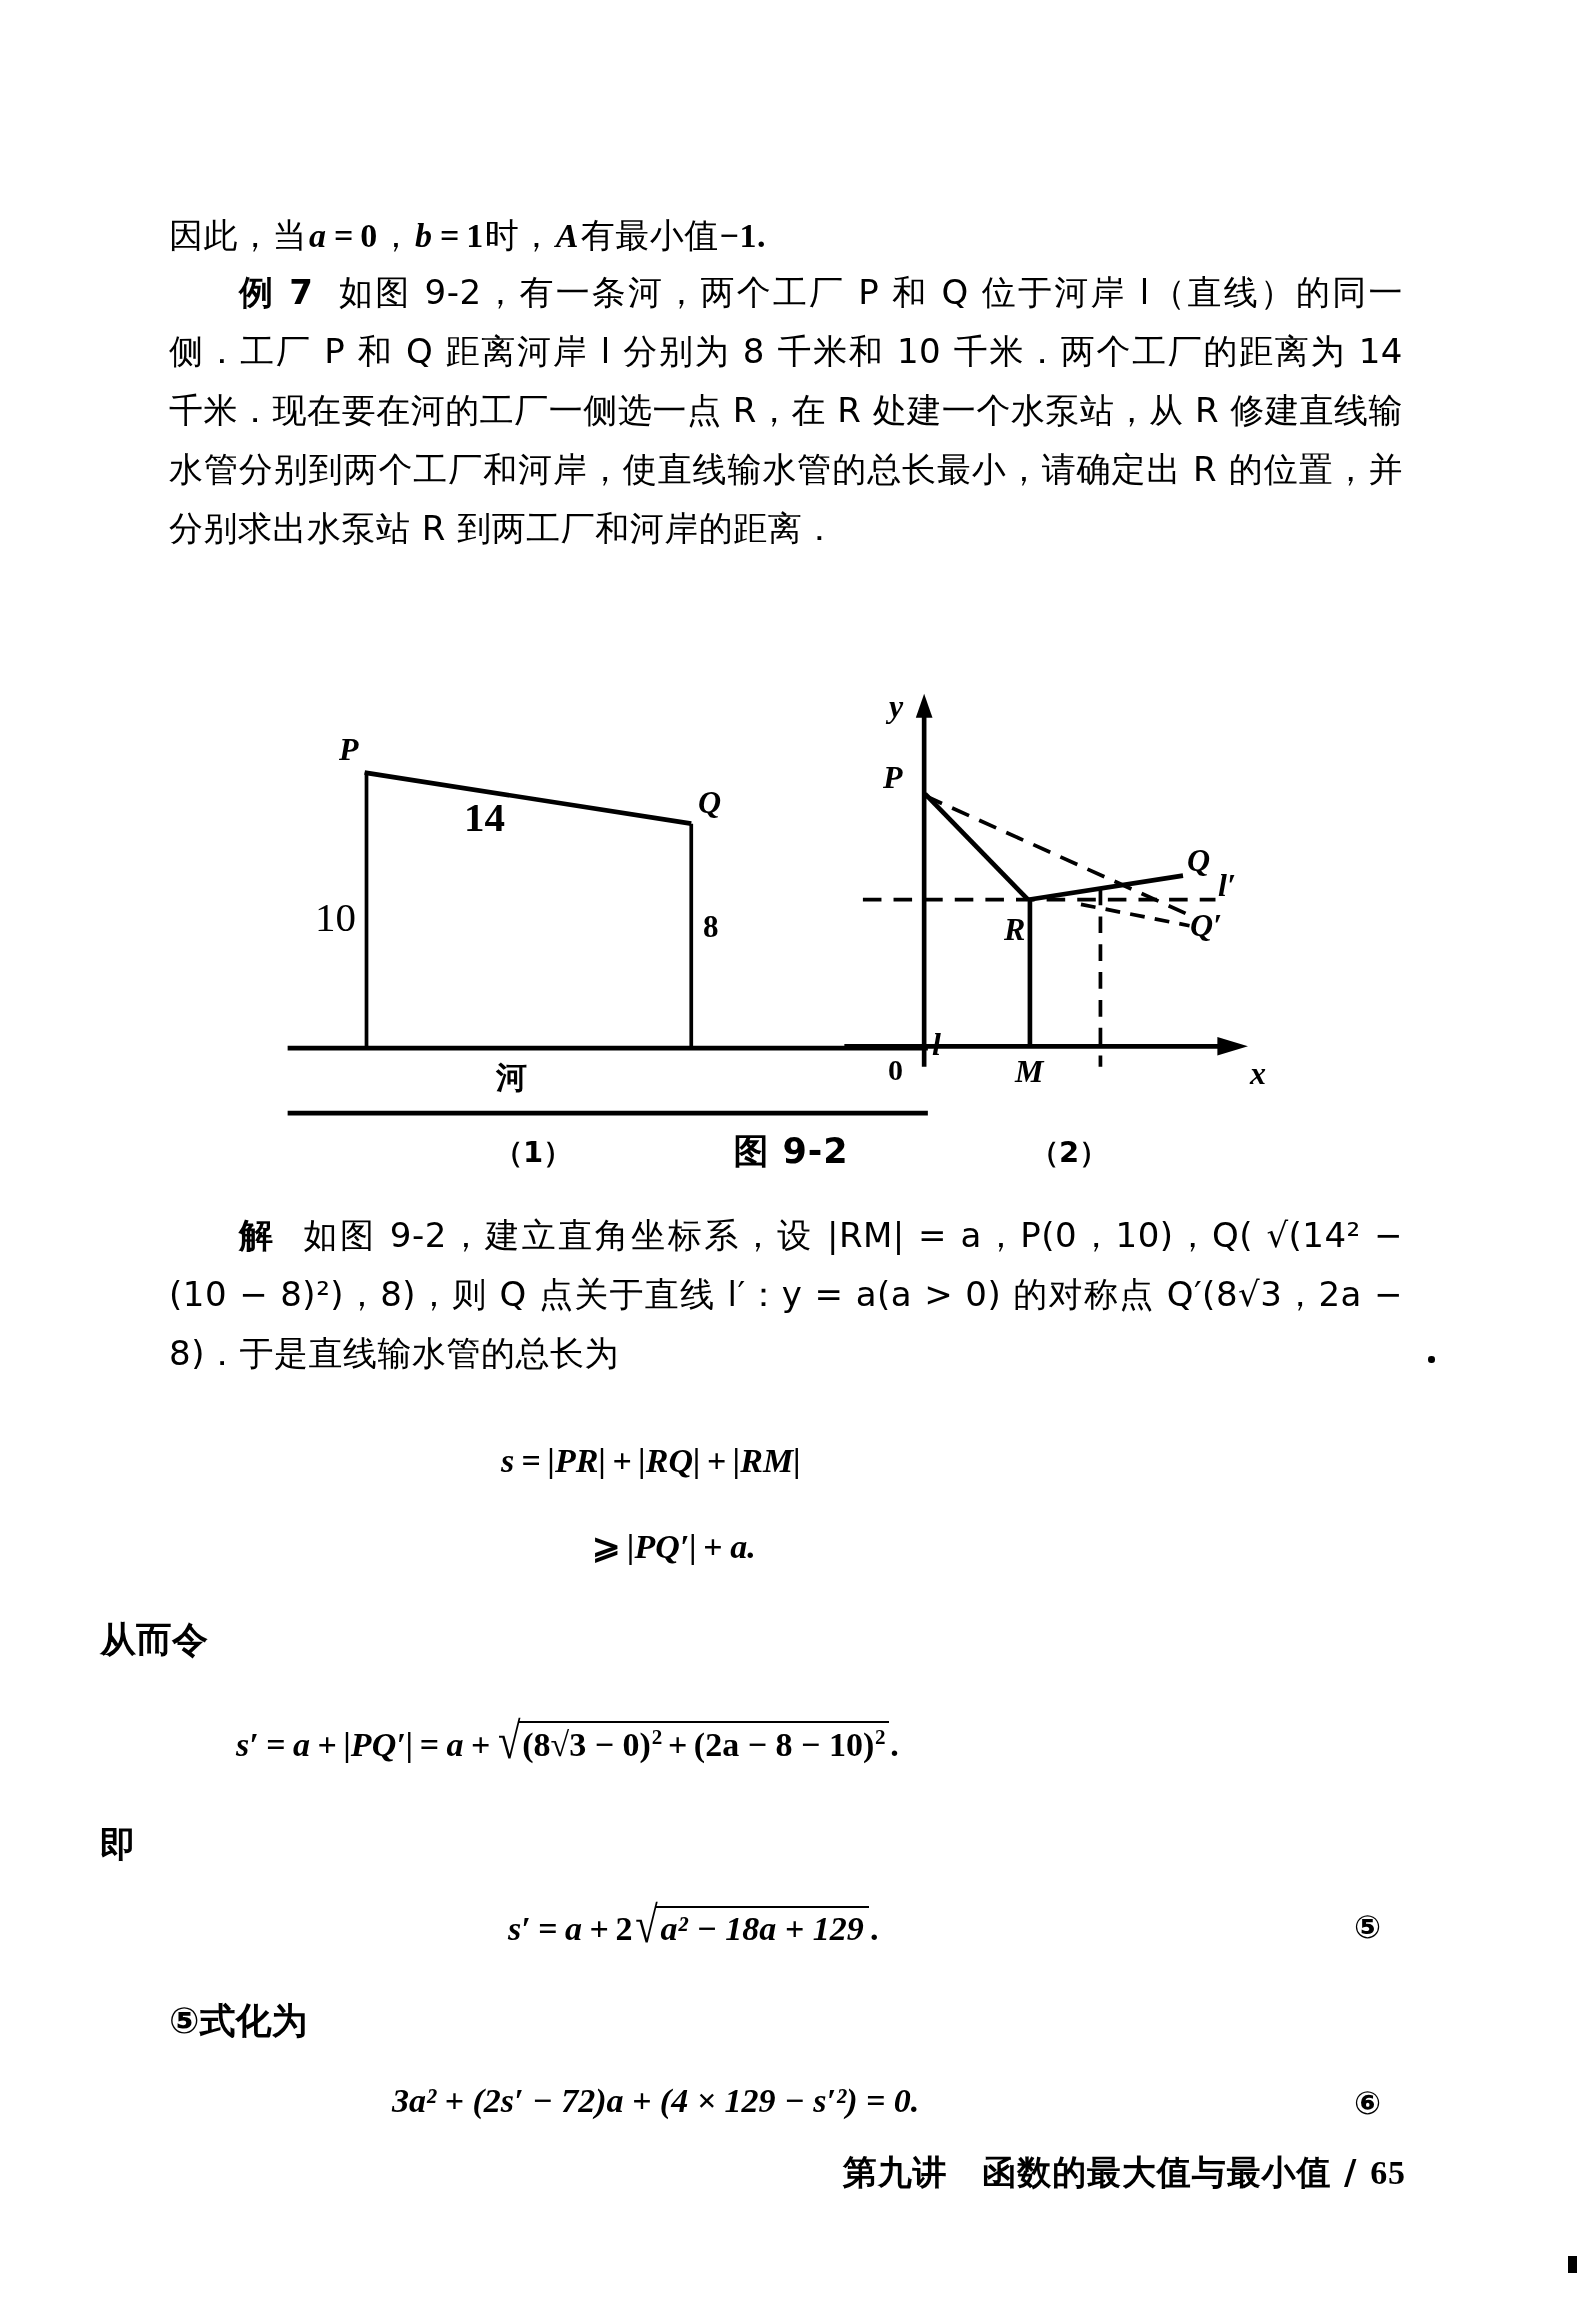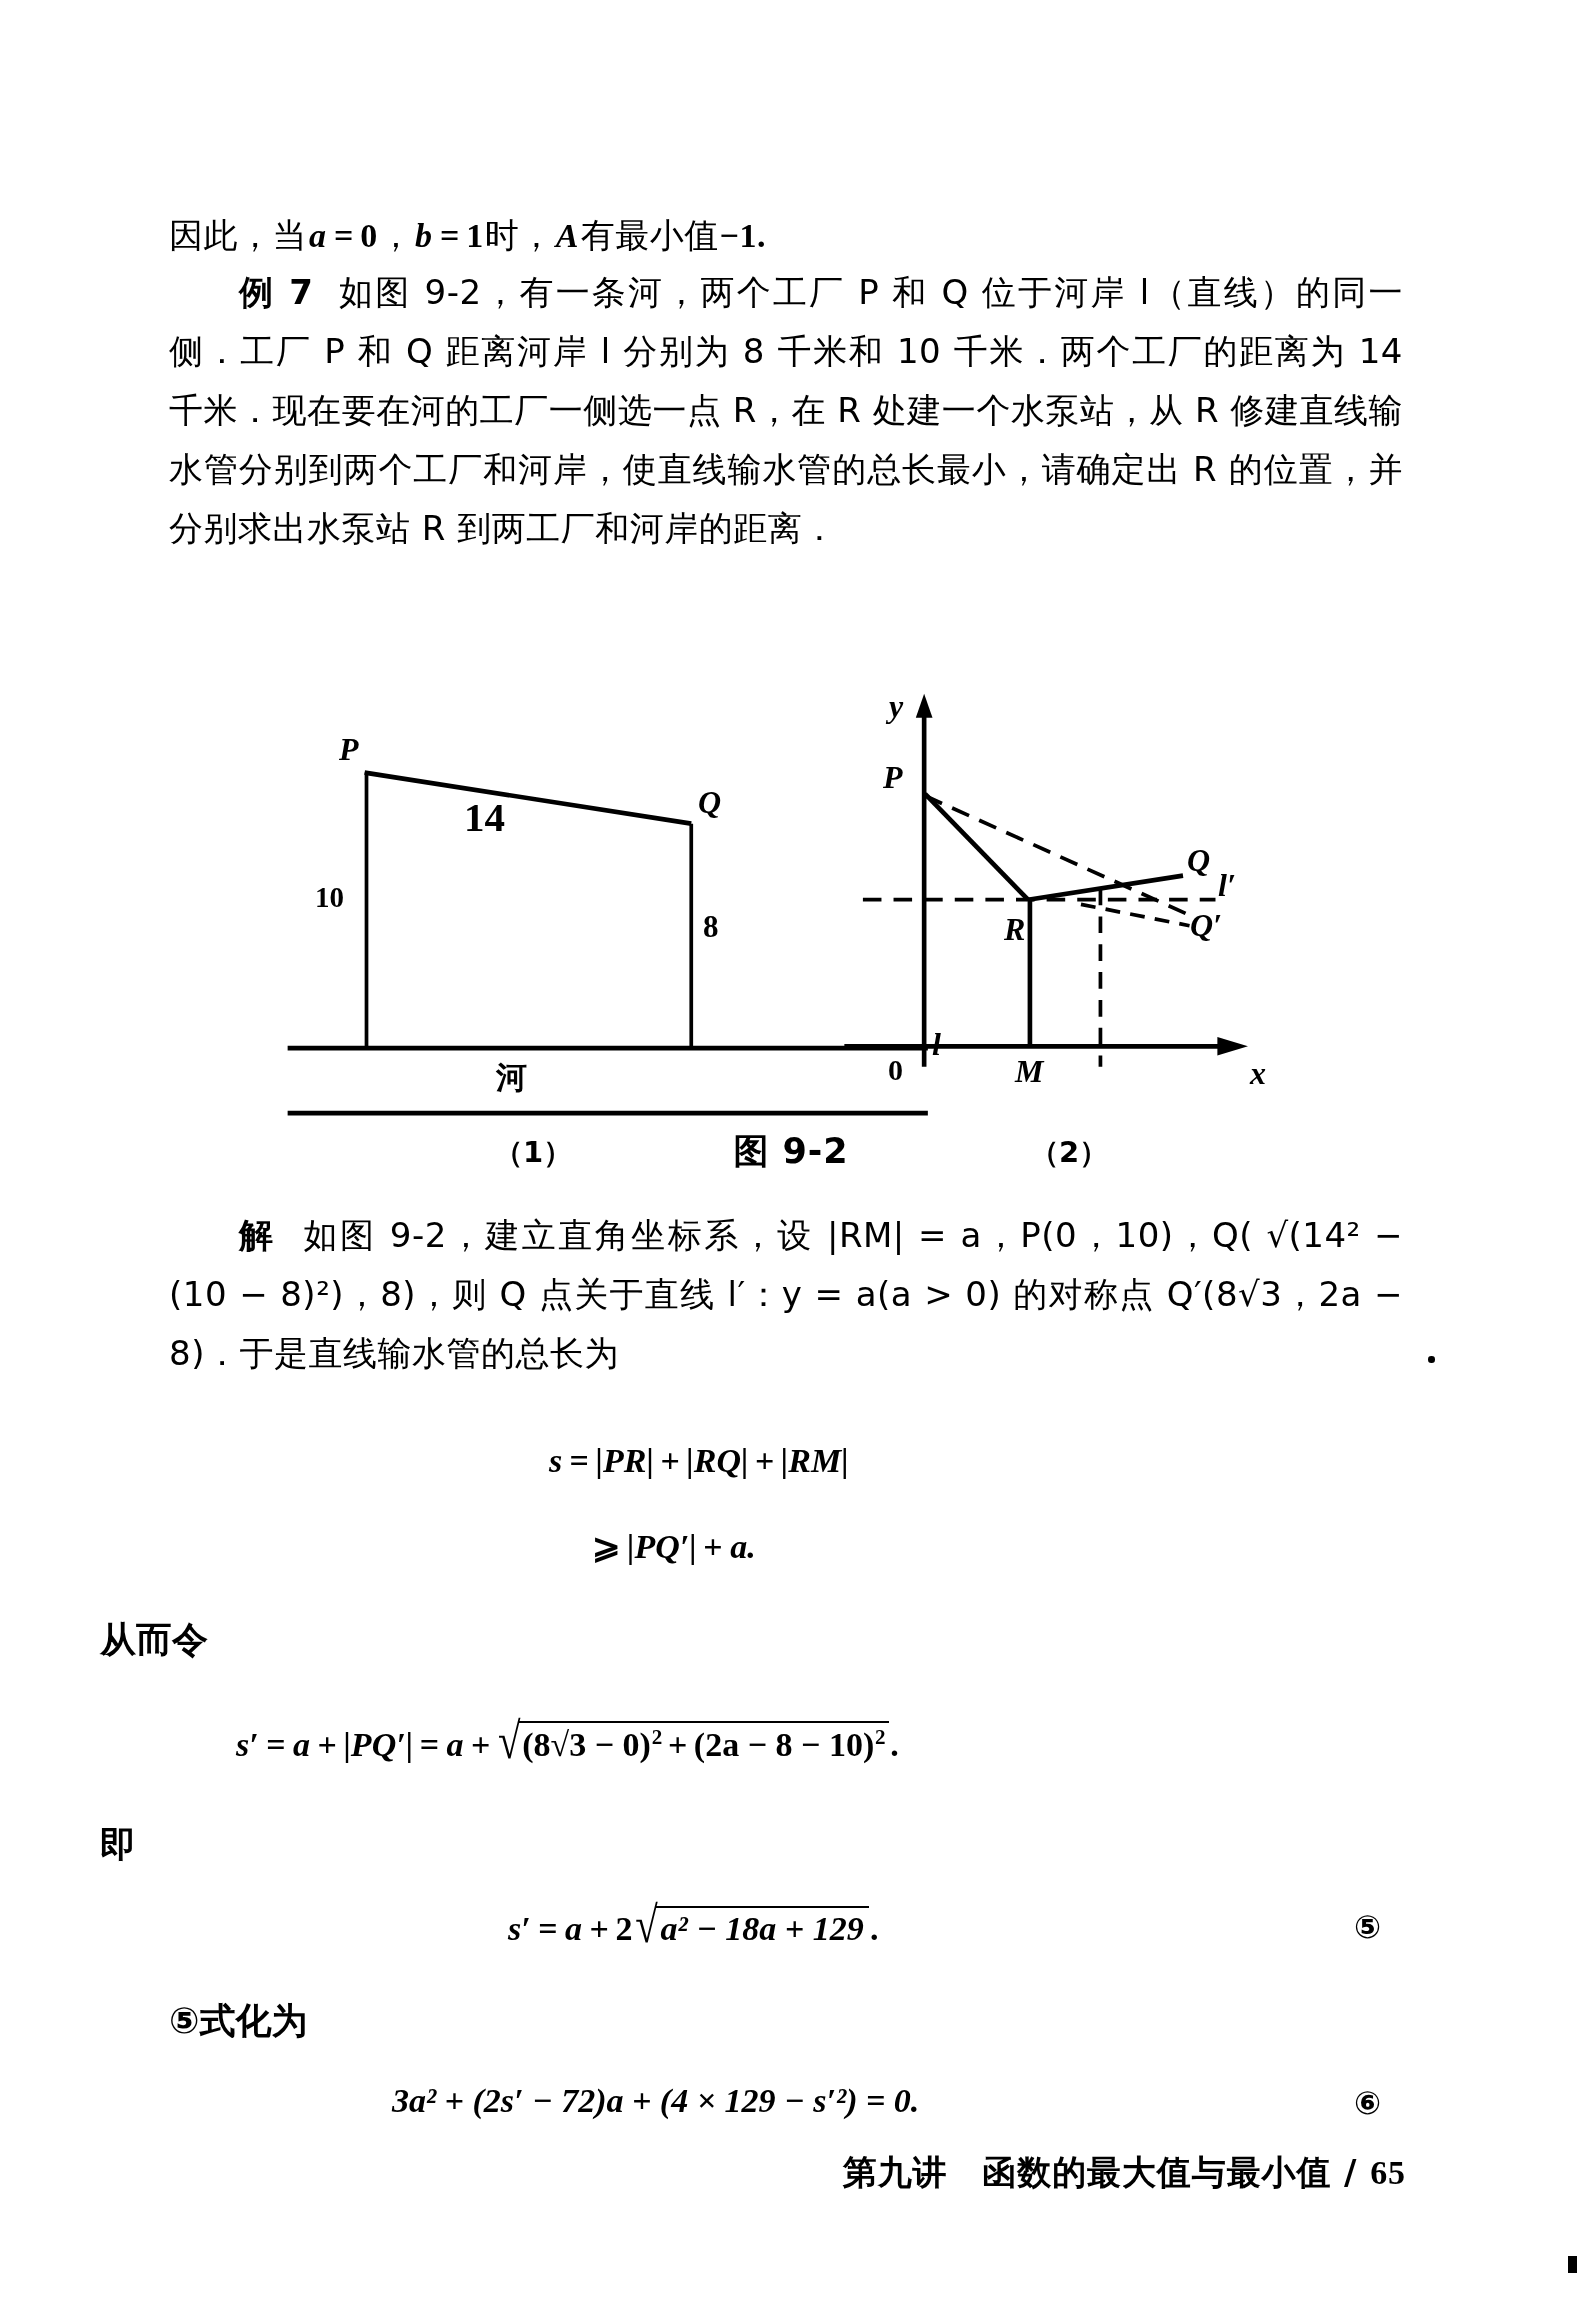--- a/index.html
+++ b/index.html
@@ -236,21 +236,21 @@
         <line x1="1186" y1="228" x2="1186" y2="420" stroke="#000" stroke-width="4" stroke-dasharray="18,12"></line>
 
         <line x1="1165" y1="245" x2="1282" y2="268" stroke="#000" stroke-width="4" stroke-dasharray="16,11"></line>
       </g>
     </svg>
 
     
     <div style="position:absolute;left:339px;top:54px;font-size:32px;font-style:italic;font-weight:700;">P</div>
     <div style="position:absolute;left:698px;top:107px;font-size:32px;font-style:italic;font-weight:700;">Q</div>
     <div style="position:absolute;left:464px;top:116px;font-size:41px;font-weight:700;">14</div>
-    <div style="position:absolute;left:315px;top:204px;font-size:29px;font-weight:700;">10</div>
+    <div style="position:absolute;left:315px;top:216px;font-size:41px;font-weight:400;">10</div>
     <div style="position:absolute;left:703px;top:232px;font-size:31px;font-weight:700;">8</div>
     <div style="position:absolute;left:932px;top:349px;font-size:32px;font-style:italic;font-weight:700;">l</div>
     <div style="position:absolute;left:496px;top:380px;font-size:31px;font-weight:700;font-family:'DejaVu Sans','Liberation Sans',sans-serif;">河</div>
     <div style="position:absolute;left:494px;top:456px;font-size:29px;font-weight:700;font-family:'DejaVu Sans','Liberation Sans',sans-serif;">（1）</div>
 
     
     <div style="position:absolute;left:889px;top:11px;font-size:32px;font-style:italic;font-weight:700;">y</div>
     <div style="position:absolute;left:1250px;top:378px;font-size:32px;font-style:italic;font-weight:700;">x</div>
     <div style="position:absolute;left:888px;top:376px;font-size:30px;font-weight:700;">0</div>
     <div style="position:absolute;left:883px;top:82px;font-size:32px;font-style:italic;font-weight:700;">P</div>
@@ -261,21 +261,21 @@
     <div style="position:absolute;left:1190px;top:230px;font-size:32px;font-style:italic;font-weight:700;">Q′</div>
     <div style="position:absolute;left:1030px;top:456px;font-size:29px;font-weight:700;font-family:'DejaVu Sans','Liberation Sans',sans-serif;">（2）</div>
   </div>
 
   <div id="fig-caption">图 9-2</div>
 
   <div class="para indent" id="solution-para">
     <span class="lbl">解</span><span class="cjk">如图 9-2，建立直角坐标系，设 |RM| = a，P(0，10)，Q( √(14² − (10 − 8)²)，8)，则 Q 点关于直线 l′：y = a(a &gt; 0) 的对称点 Q′(8√3，2a − 8)．于是直线输水管的总长为</span>
   </div>
 
-  <div class="eq" style="left:499px; top:1442px;margin-left:48px;">
+  <div class="eq" style="left:499px; top:1442px;">
     <span class="mi">s</span><span class="op">=</span><span class="mi bar">|PR|</span><span class="op">+</span><span class="mi bar">|RQ|</span><span class="op">+</span><span class="mi bar">|RM|</span>
   </div>
 
   <div class="eq" style="left:592px; top:1526px;">
     <span class="op" style="padding-left:0;">⩾</span><span class="mi bar">|PQ′|</span><span class="op">+</span><span class="mi">a.</span>
   </div>
 
   <div class="lead" style="left:100px; top:1616px;">从而令</div>
 
   <div class="eq" style="left:234px; top:1721px;">

